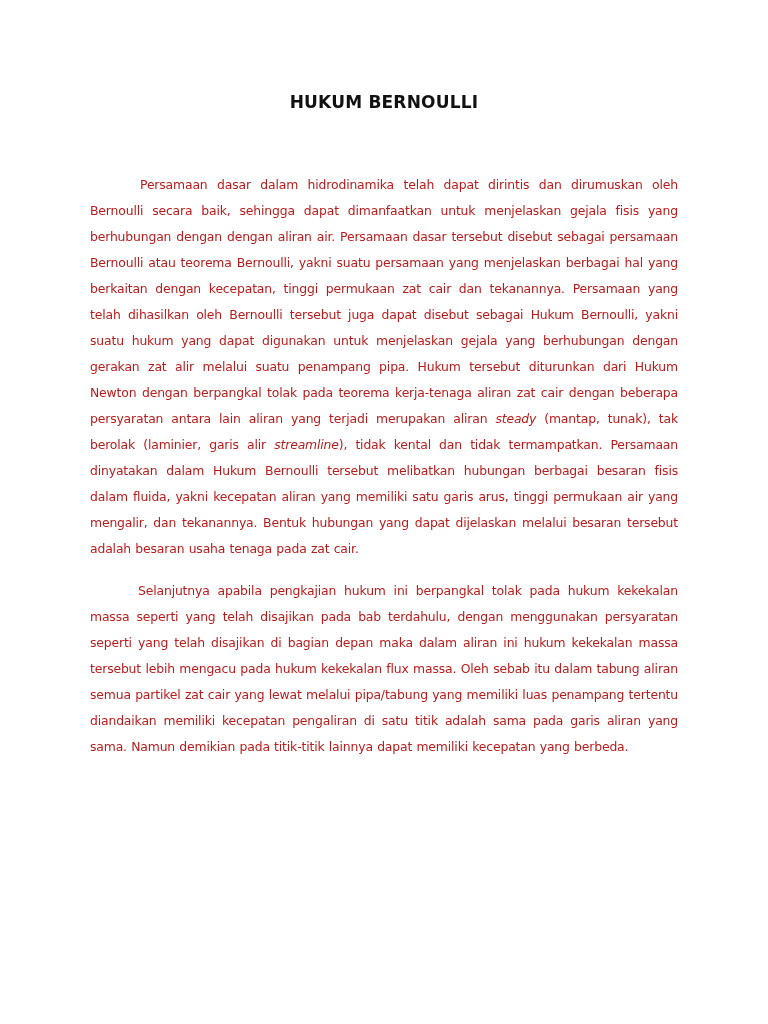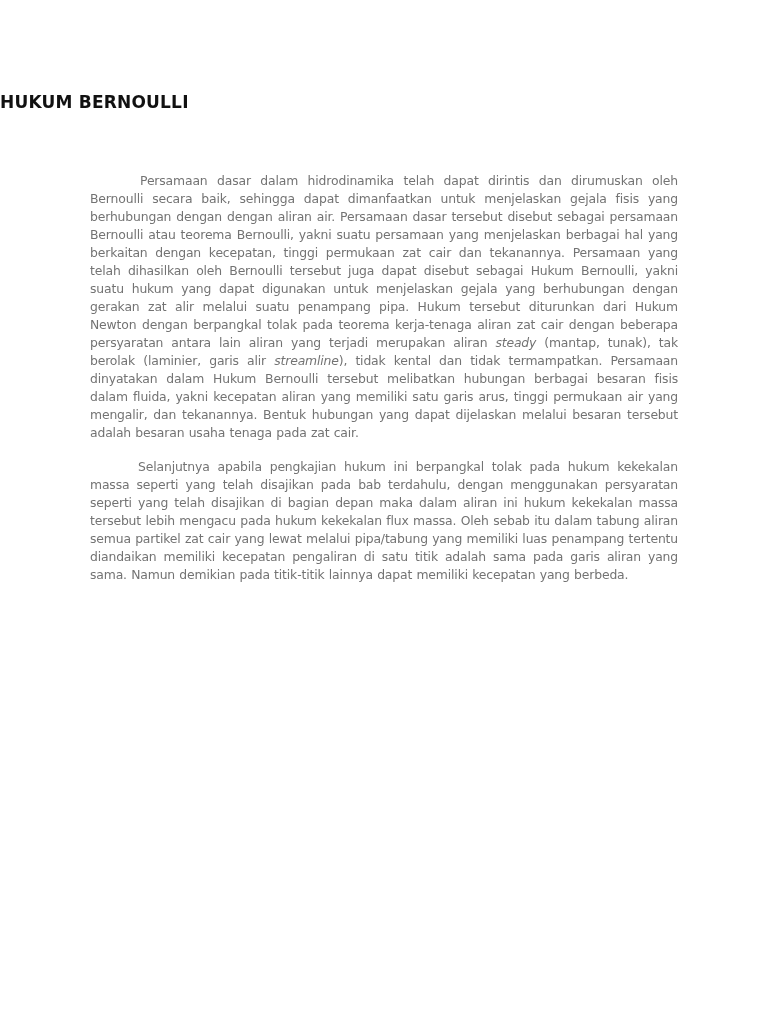--- a/index.html
+++ b/index.html
@@ -21,40 +21,41 @@
       top: 0;
       width: 768px;
       height: 1024px;
       background: #ffffff;
     }
     .title {
       position: absolute;
       top: 92px;
       left: 0;
       width: 768px;
+      text-align: center;
       font-family: "DejaVu Sans", "Liberation Sans", sans-serif;
       font-weight: bold;
       font-size: 17px;
       letter-spacing: 0.2px;
       color: #111111;
       margin: 0;
     }
     .body-text {
       position: absolute;
       left: 90px;
       width: 588px;
       top: 172px;
     }
     .para {
       margin: 0 0 16px 0;
       font-size: 12.4px;
-      line-height: 18px;
+      line-height: 26px;
       text-align: justify;
       text-indent: 48px;
-      color: #737373;
+      color: #b91c1c;
       letter-spacing: -0.15px;
       word-spacing: 0.5px;
     }
     .para.p1 { text-indent: 50px; }
     .para em {
       font-style: italic;
     }
   </style>
 </head>
 <body>

